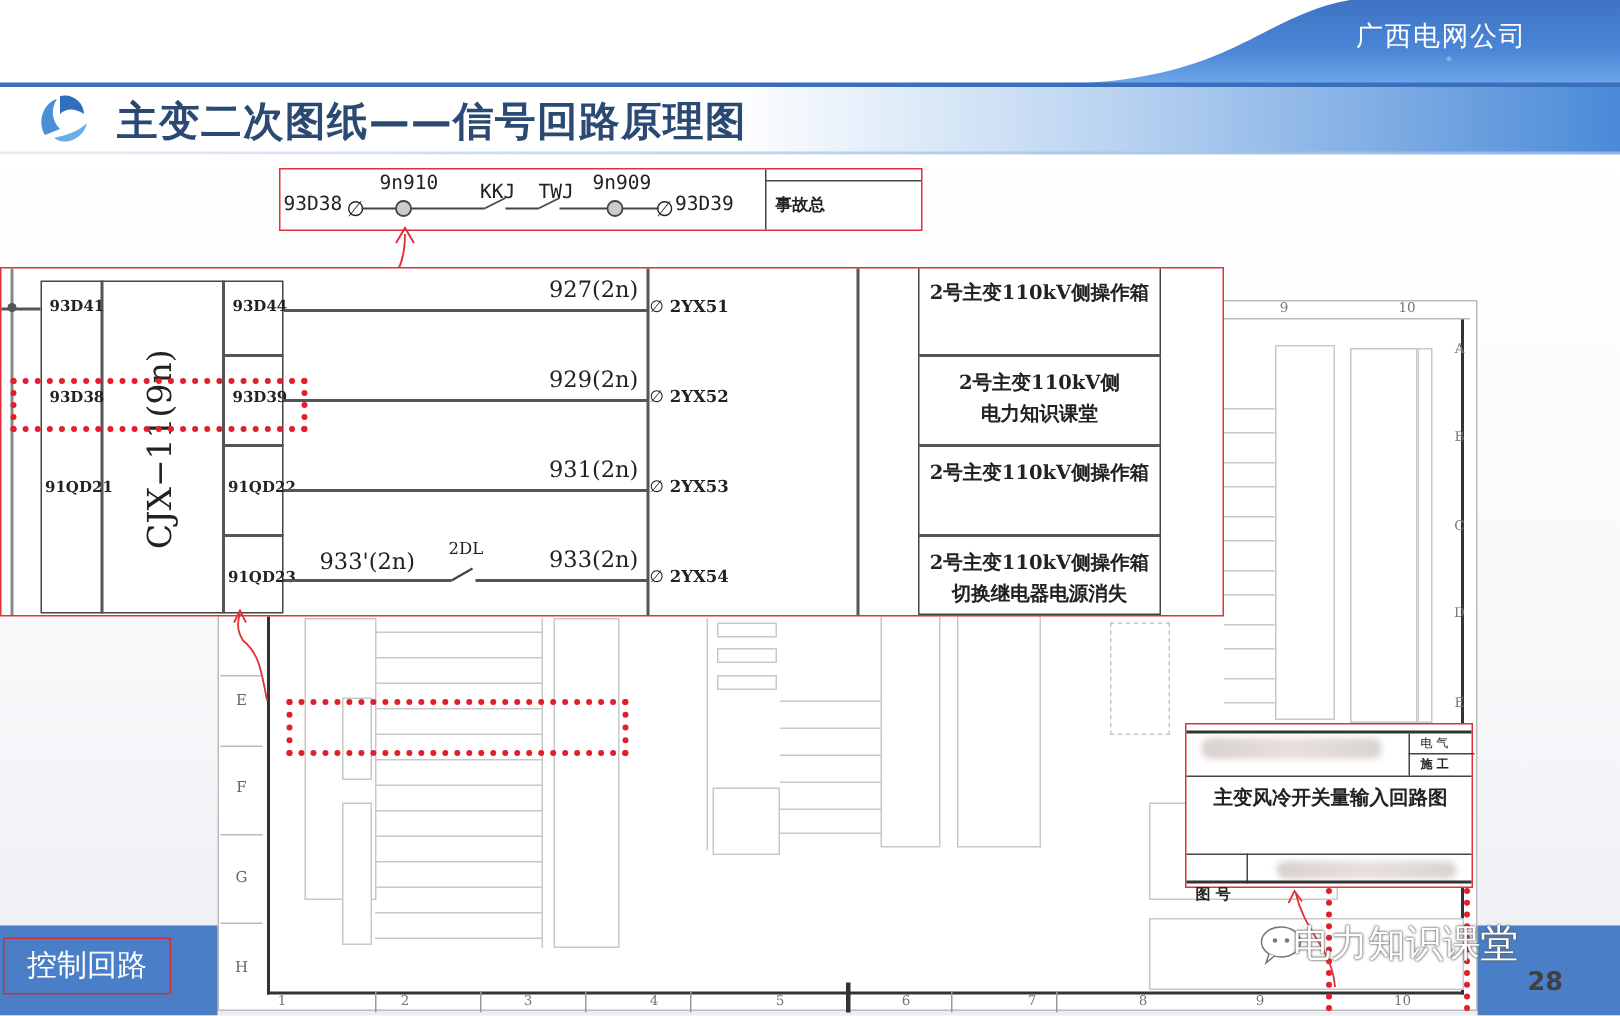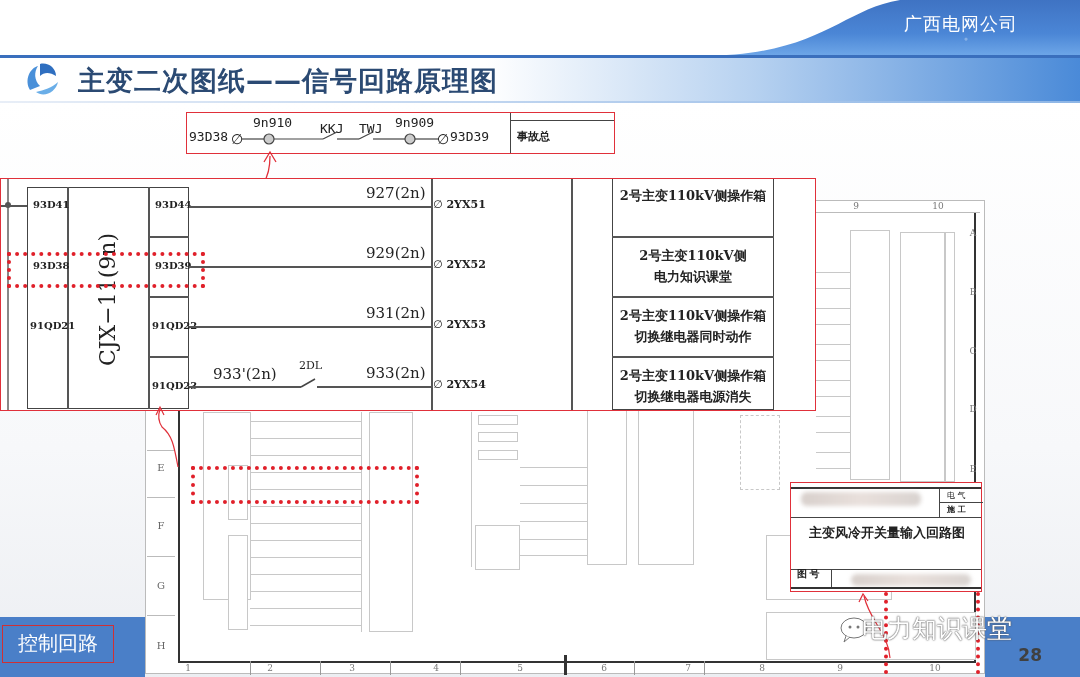--- a/index.html
+++ b/index.html
@@ -280,21 +280,20 @@
 
   <div class="cm-desc" style="left:611px;top:6px;width:162px;">
     <div>2号主变110kV侧操作箱</div>
   </div>
   <div class="cm-desc" style="left:611px;top:66px;width:162px;">
     <div>2号主变110kV侧</div>
     <div>电力知识课堂</div>
   </div>
   <div class="cm-desc" style="left:611px;top:126px;width:162px;">
     <div>2号主变110kV侧操作箱</div>
-    <div>切换继电器同时动作</div>
   </div>
   <div class="cm-desc" style="left:611px;top:186px;width:162px;">
     <div>2号主变110kV侧操作箱</div>
     <div>切换继电器电源消失</div>
   </div>
 
   <div class="dotted" style="left:6px;top:73px;width:198px;height:36px;"></div>
 </div>
 
 <svg style="position:absolute;left:150px;top:405px;" width="40" height="70">
@@ -308,21 +307,21 @@
   <div style="position:absolute;left:148px;top:6px;width:1px;height:28px;background:#444;"></div>
   <div style="position:absolute;left:148px;top:19px;width:44px;height:1px;background:#444;"></div>
   <span style="position:absolute;left:156px;top:7px;font-size:8px;font-weight:normal;color:#222;">电 气</span>
   <span style="position:absolute;left:156px;top:21px;font-size:8px;font-weight:bold;color:#222;">施 工</span>
   <div style="position:absolute;left:0;top:34px;width:190px;height:1px;background:#444;"></div>
   <div class="tb-title" style="top:40px;">
     <div>主变风冷开关量输入回路图</div>
   </div>
   <div style="position:absolute;left:0;top:86px;width:190px;height:1px;background:#444;"></div>
   <div style="position:absolute;left:40px;top:86px;width:1px;height:20px;background:#444;"></div>
-  <span style="position:absolute;left:6px;top:84px;font-size:10px;font-weight:bold;color:#222;font-family:Liberation Serif, serif;">图 号</span>
+  <span style="position:absolute;left:6px;top:106px;font-size:10px;font-weight:bold;color:#222;">图 号</span>
   <div class="tb-blur" style="left:60px;top:91px;width:120px;height:12px;"></div>
   <div style="position:absolute;left:0;top:104px;width:190px;height:2px;background:#333;"></div>
 </div>
 
 <svg style="position:absolute;left:850px;top:592px;" width="50" height="70">
   <path d="M40 66 C 38 40, 20 30, 14 4" fill="none" stroke="#e0303a" stroke-width="1.2"></path>
   <path d="M9 10 L 13 2 L 18 9" fill="none" stroke="#e0303a" stroke-width="1.2"></path>
 </svg>
 
 <div class="bottom-left-bar"></div>

